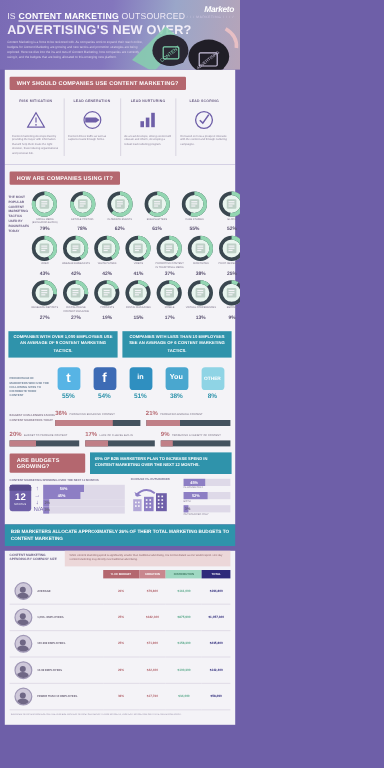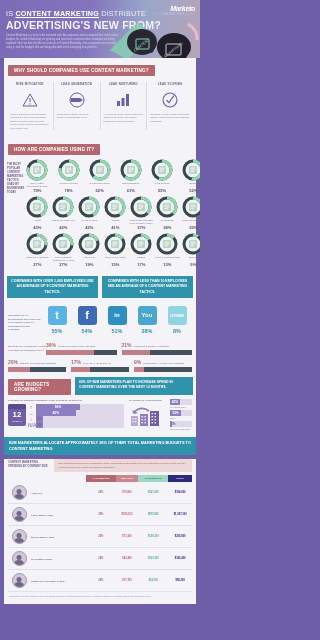--- a/index.html
+++ b/index.html
@@ -89,21 +89,21 @@
   .chal-bar { height: 5px; background: #44525e; margin-top: 2px; display: flex; }
   .chal-fill { background: #c07f87; height: 100%; }
   .chal-bot { display: flex; gap: 5px; margin-top: 4px; }
   .chal-bot .chal-cell { flex: 1; }
 
   
   .bud-heads { display: flex; gap: 4px; padding: 0 3px; align-items: stretch; }
   .bud-head-left { width: 64px; }
   .bud-head-right { flex: 1; background: #2f93ab; color: #fff; font-size: 3.4px; font-weight: bold; line-height: 1.55; padding: 3px 4px; }
   .bud-body { display: flex; padding: 4px 4px 5px; gap: 5px; }
-  .bud-left { width: 116px; }
+  .bud-left { width: 96px; }
   .bud-sub { font-size: 2.4px; font-weight: bold; color: #7a7190; line-height: 1.45; margin-bottom: 2px; }
   .bud-rows { display: flex; }
   .cal { width: 20px; }
   .cal-box { width: 18px; height: 22px; background: #6e5fa8; border-radius: 2px; color: #fff; text-align: center; }
   .cal-top { height: 5px; background: #594b8c; border-radius: 2px 2px 0 0; }
   .cal-num { font-size: 8px; font-weight: bold; line-height: 11px; }
   .cal-txt { font-size: 2.1px; letter-spacing: .2px; }
   .bars { flex: 1; }
   .barrow { display: flex; align-items: center; gap: 2px; }
   .arrow { width: 6px; font-size: 5px; color: #6e5fa8; text-align: center; line-height: 6px; }
@@ -162,22 +162,22 @@
       <rect x="28" y="23" width="13" height="10" rx="1" fill="none" stroke="#7fd3ae" stroke-width="1"></rect>
       <text x="34.5" y="30" font-size="4" fill="#7fd3ae" text-anchor="middle" transform="rotate(-38 34.5 30)">CONTENT</text>
       <ellipse cx="66" cy="31" rx="17" ry="14" fill="#201e27"></ellipse>
       <rect x="54" y="27" width="25" height="16" rx="4" fill="#201e27"></rect>
       <rect x="58" y="28" width="15" height="11" rx="1" fill="none" stroke="#c9c2dd" stroke-width="1"></rect>
       <text x="66" y="35" font-size="3.4" fill="#c9c2dd" text-anchor="middle" transform="rotate(-38 66 35)">ADVERTISING</text>
       <path d="M80 8 q10 6 9 16" stroke="#e7bfc4" stroke-width="3" fill="none"></path>
     </svg>
 
     <div class="hdr-title">
-      <div class="t-line1"><span>IS </span><b>CONTENT MARKETING</b><span> DISTRIBUTE</span></div>
-      <div class="t-line2">ADVERTISING'S NEW FROM?</div>
+      <div class="t-line1"><span>IS </span><b>CONTENT MARKETING</b><span> OUTSOURCED</span></div>
+      <div class="t-line2">ADVERTISING'S NEW OVER?</div>
     </div>
     <div class="hdr-body">Content Marketing is a force to be reckoned with. As companies work to expand their reach online, budgets for Content Marketing are growing and new tactics and promotion strategies are being explored. Here we dive into the ins and outs of Content Marketing, how companies are currently using it, and the budgets that are being allocated to this emerging new platform.</div>
   </div>
 
   <div class="body-wrap">
     <div class="sec-label pink">WHY SHOULD COMPANIES USE CONTENT MARKETING?</div>
     <div class="why-grid">
 
       <div class="why-col">
         <div class="why-head">RISK MITIGATION</div>

